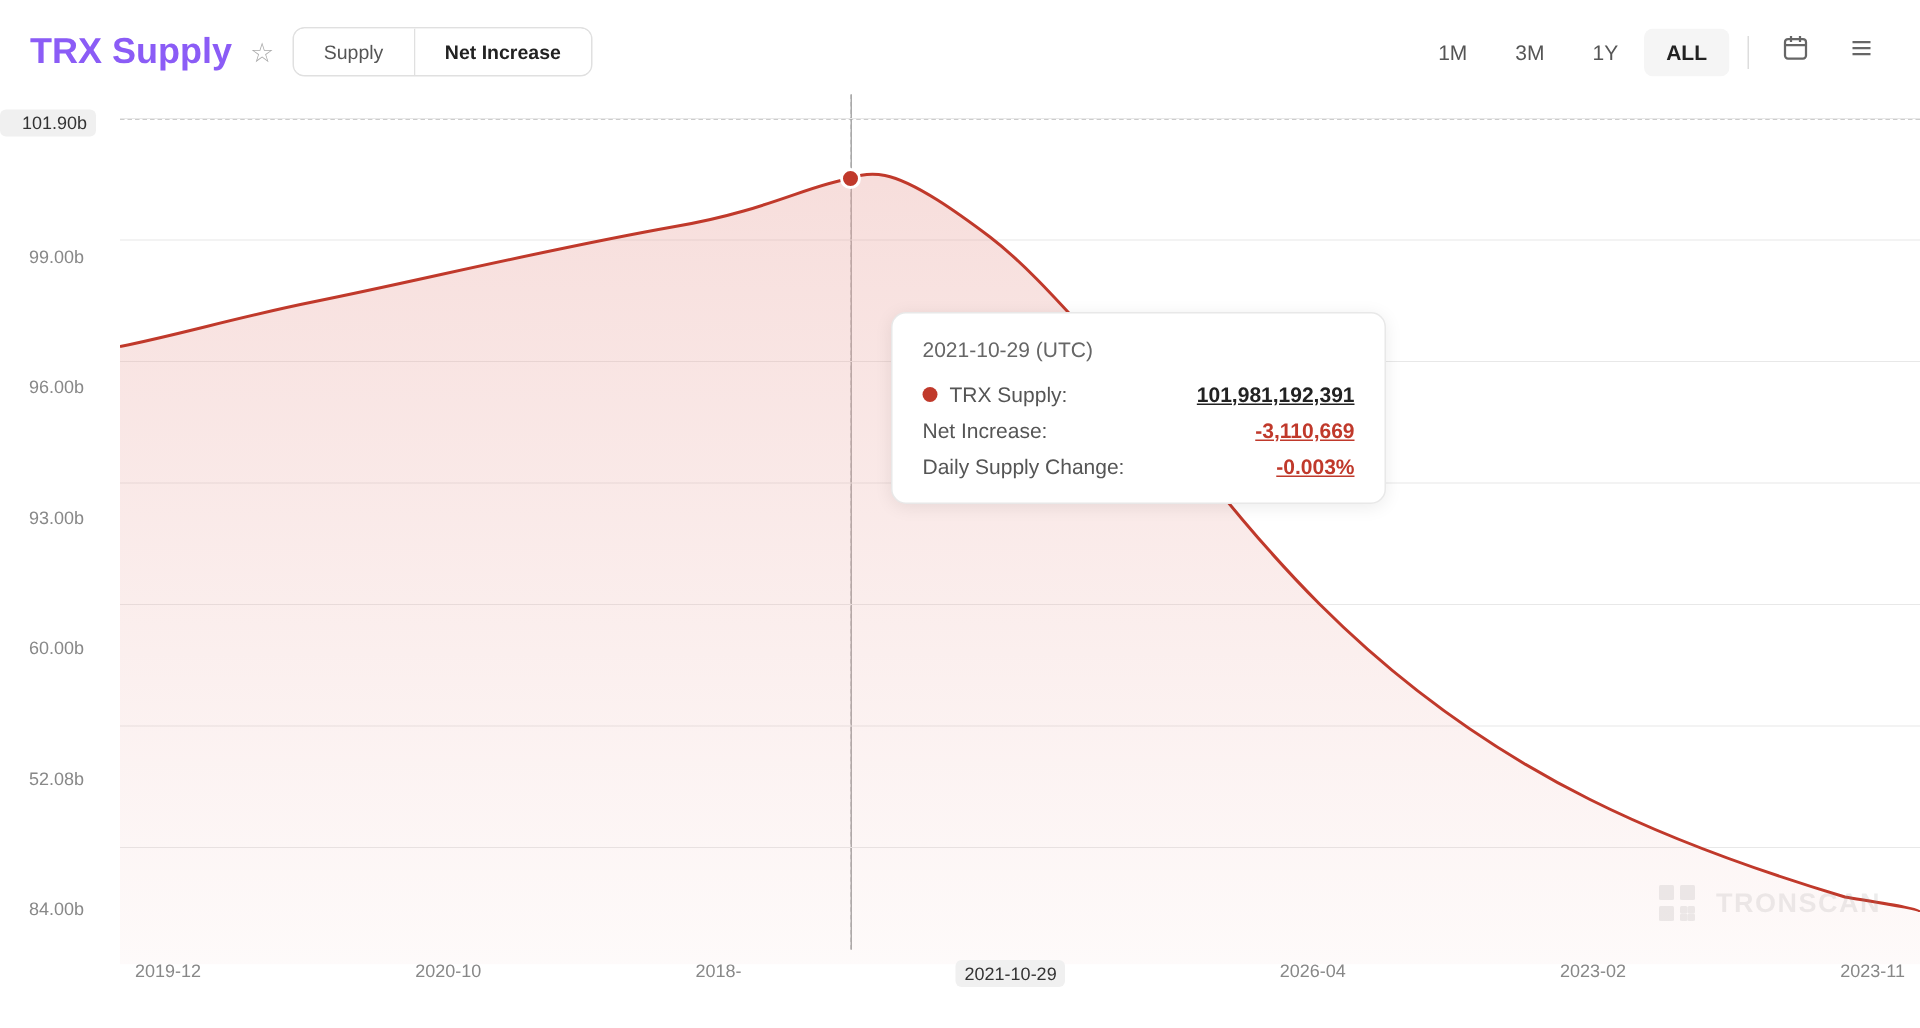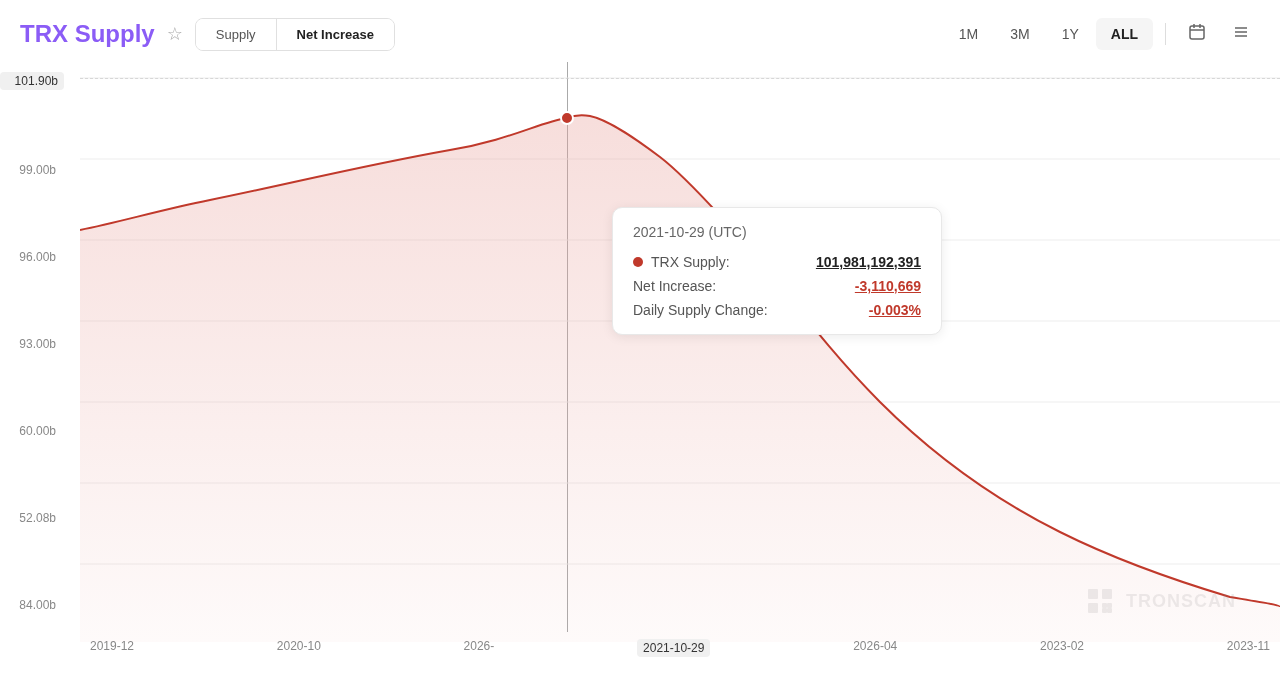--- a/index.html
+++ b/index.html
@@ -169,21 +169,21 @@
     svg.chart-svg {
       position: absolute;
       left: 80px;
       top: 0;
       width: calc(1280px - 80px);
       height: 580px;
     }
 
     .tooltip {
       position: absolute;
-      left: 612px;
+      left: 594px;
       top: 145px;
       background: #fff;
       border: 1px solid #e8e8e8;
       border-radius: 10px;
       padding: 16px 20px;
       min-width: 330px;
       box-shadow: 0 2px 12px rgba(0,0,0,0.08);
     }
 
     .tooltip-date {
@@ -226,21 +226,21 @@
       color: #222;
       text-decoration: underline;
     }
 
     .tooltip-value.negative {
       color: #c0392b;
     }
 
     .tronscan-logo {
       position: absolute;
-      right: 44px;
+      right: 26px;
       bottom: 50px;
       opacity: 0.15;
       display: flex;
       align-items: center;
       gap: 10px;
       font-size: 18px;
       font-weight: 700;
       color: #888;
       letter-spacing: 1px;
     }
@@ -346,21 +346,21 @@
     <path clip-path="url(#clip)" d="M0,168 C40,160 80,148 130,138 C200,124 280,104 370,88 C430,78 460,60 487,56
          C492,54 500,52 510,54 C530,58 560,80 580,95 C610,118 640,155 660,175
          C700,220 740,280 800,340 C860,400 920,440 980,470 C1040,500 1100,520 1150,535 C1180,540 1200,543 1200,545" fill="none" stroke="#c0392b" stroke-width="2"></path>
 
     <circle cx="487" cy="56" r="6" fill="#c0392b" stroke="#fff" stroke-width="2"></circle>
   </svg>
 
   <div class="x-axis">
     <span class="x-label">2019-12</span>
     <span class="x-label">2020-10</span>
-    <span class="x-label">2026-</span>
+    <span class="x-label">2018-</span>
     <span class="x-label highlight">2021-10-29</span>
     <span class="x-label">2026-04</span>
     <span class="x-label">2023-02</span>
     <span class="x-label">2023-11</span>
   </div>
 
   <div class="tooltip">
     <div class="tooltip-date">2021-10-29 (UTC)</div>
     <div class="tooltip-row">
       <span class="tooltip-label">

